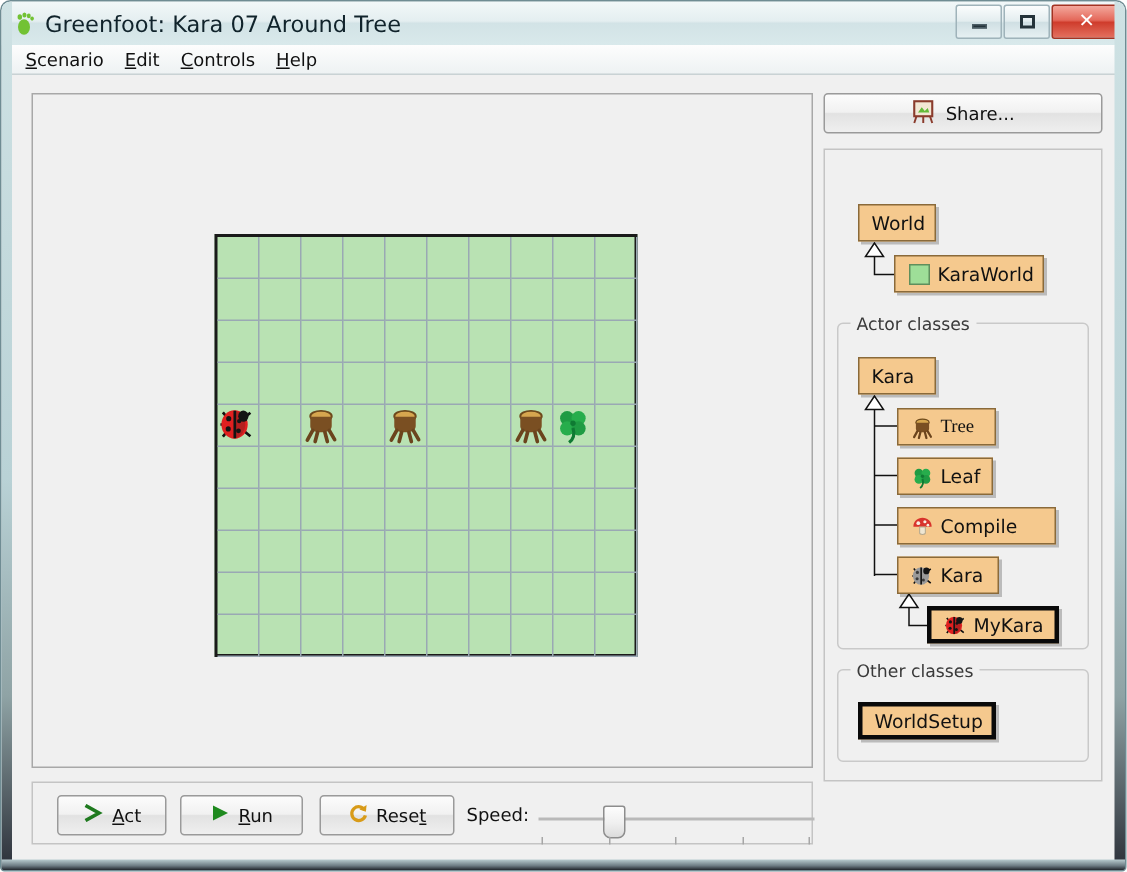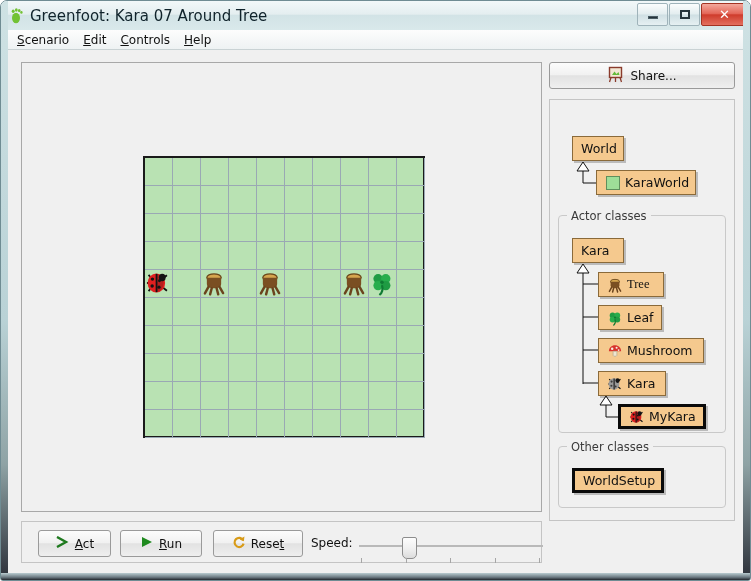--- a/index.html
+++ b/index.html
@@ -597,21 +597,21 @@
               <span>Leaf</span>
             </div>
             <div class="class-box" style="left: 48px; top: 238px; width: 106px;">
               <span class="class-icon"><svg width="16" height="16" viewBox="0 0 16 16">
                   <path d="M1.9 8.2 C1.9 4.6 4.6 2.2 8 2.2 C11.4 2.2 14.1 4.6 14.1 8.2 Z" fill="#d8332c"></path>
                   <circle cx="5.2" cy="5.8" r="1.25" fill="#f6efe2"></circle>
                   <circle cx="9.6" cy="4.8" r="1.05" fill="#f6efe2"></circle>
                   <circle cx="11.6" cy="7.1" r="0.9" fill="#f6efe2"></circle>
                   <path d="M6.1 8.3 L6.1 12.4 C6.1 13.6 9.9 13.6 9.9 12.4 L9.9 8.3 Z" fill="#efe6d2" stroke="#b5a88e" stroke-width="0.7"></path>
                 </svg></span>
-              <span>Mushroom</span>
+              <span>Compile</span>
             </div>
             <div class="class-box" style="left: 48px; top: 271px; width: 68px;">
               <span class="class-icon"><svg width="16" height="16" viewBox="0 0 16 16">
                   <path d="M13.5 3.2 L10 6 M13.5 12.8 L10 10" stroke="#111" stroke-width="1.1" fill="none"></path>
                   <path d="M2.2 3 L4 5.2 M2.2 13 L4 10.8 M1.2 8 L3.4 8" stroke="#111" stroke-width="1.1"></path>
                   <ellipse cx="7" cy="8" rx="5.4" ry="5.8" fill="#9a9a9a"></ellipse>
                   <ellipse cx="10.6" cy="4.6" rx="2.1" ry="2.3" fill="#141414"></ellipse>
                   <path d="M7.1 2.4 L7.1 13.6" stroke="#141414" stroke-width="1.1"></path>
                   <circle cx="4.6" cy="5.6" r="1.05" fill="#3a3a3a"></circle>
                   <circle cx="4.4" cy="9.8" r="1.05" fill="#3a3a3a"></circle>

